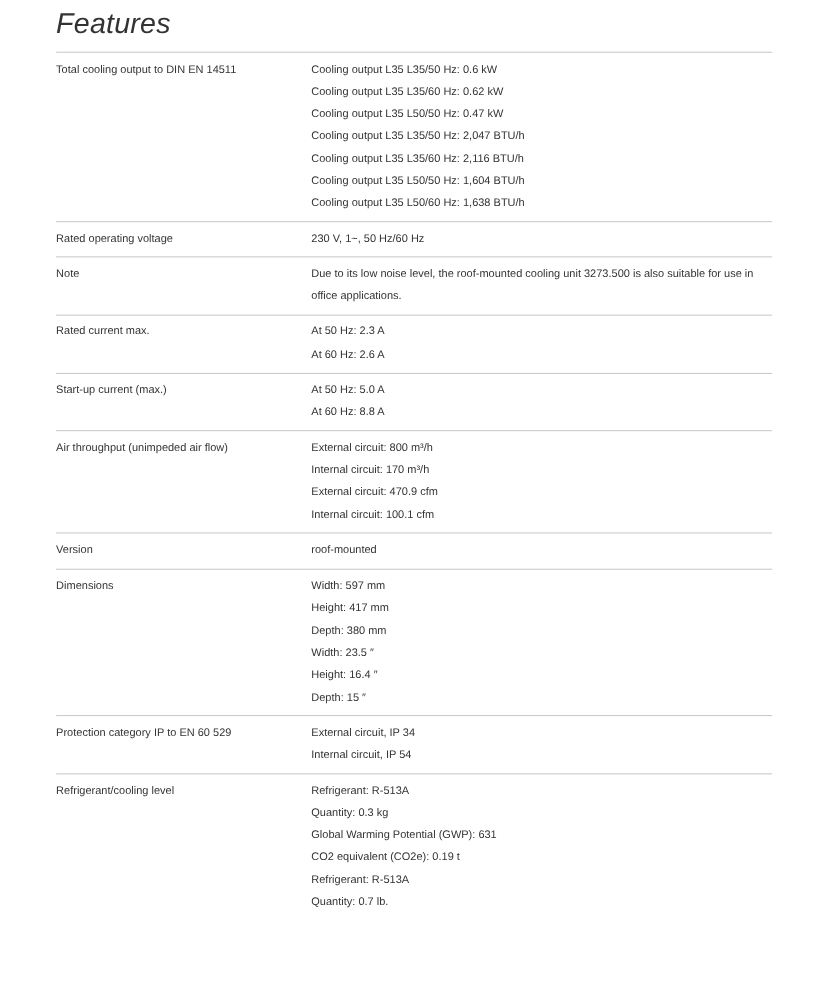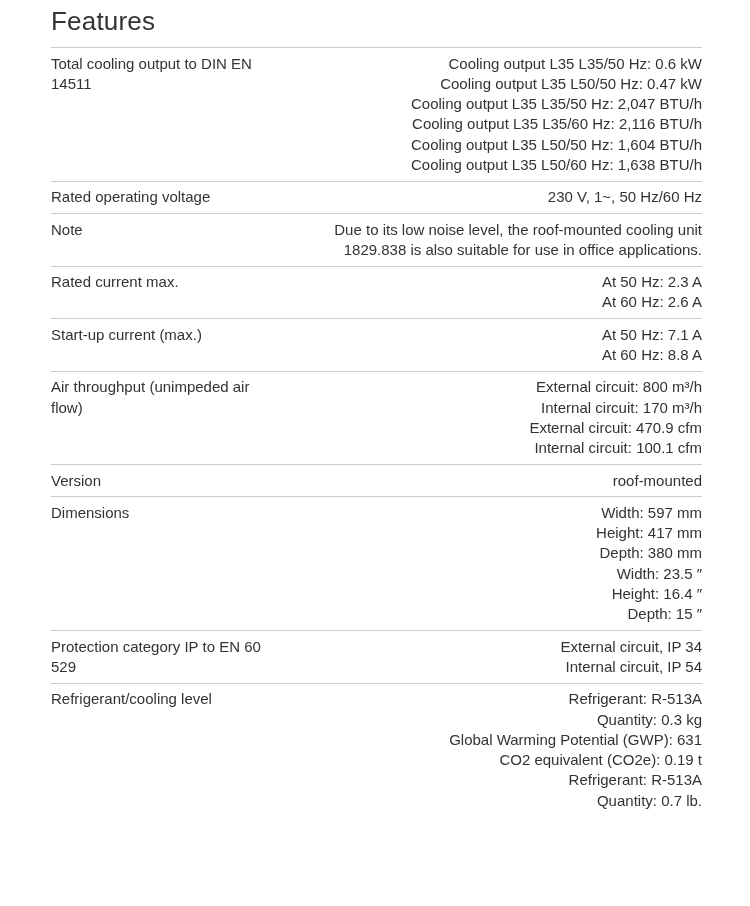--- a/index.html
+++ b/index.html
@@ -18,91 +18,92 @@
   .container {
     padding: 0 48px 0 51px;
   }
   .page-title {
     font-size: 26px;
     font-weight: 400;
     line-height: 31px;
     margin: 6px 0 10px 0;
     color: #333333;
     letter-spacing: 0.2px;
+    font-style: italic;
   }
   .spec-table {
     width: 100%;
   }
   .spec-row {
     display: flex;
     align-items: flex-start;
     border-top: 1px solid #cbcbcb;
     padding: 5.5px 0;
-    font-size: 15px;
+    font-size: 10px;
     line-height: 20.3px;
   }
   .spec-label {
     flex: 0 0 213.5px;
     min-width: 0;
   }
   .spec-values {
     flex: 1;
     min-width: 0;
     margin-left: 18.5px;
   }
   .spec-value-line {
     white-space: normal;
-    text-align: right;
   }
 </style>
 </head>
 <body>
 
 <div class="container">
   <h1 class="page-title">Features</h1>
 
   <div class="spec-table" id="spec-table">
   <div class="spec-row">
     <div class="spec-label">Total cooling output to DIN EN 14511</div>
     <div class="spec-values">
           <div class="spec-value-line">Cooling output L35 L35/50 Hz: 0.6 kW</div>
+          <div class="spec-value-line">Cooling output L35 L35/60 Hz: 0.62 kW</div>
           <div class="spec-value-line">Cooling output L35 L50/50 Hz: 0.47 kW</div>
           <div class="spec-value-line">Cooling output L35 L35/50 Hz: 2,047 BTU/h</div>
           <div class="spec-value-line">Cooling output L35 L35/60 Hz: 2,116 BTU/h</div>
           <div class="spec-value-line">Cooling output L35 L50/50 Hz: 1,604 BTU/h</div>
           <div class="spec-value-line">Cooling output L35 L50/60 Hz: 1,638 BTU/h</div>
         </div>
   </div>
 
   <div class="spec-row">
     <div class="spec-label">Rated operating voltage</div>
     <div class="spec-values">
           <div class="spec-value-line">230 V, 1~, 50 Hz/60 Hz</div>
         </div>
   </div>
 
   <div class="spec-row">
     <div class="spec-label">Note</div>
     <div class="spec-values">
-          <div class="spec-value-line">Due to its low noise level, the roof-mounted cooling unit 1829.838 is also suitable for use in office applications.</div>
+          <div class="spec-value-line">Due to its low noise level, the roof-mounted cooling unit 3273.500 is also suitable for use in office applications.</div>
         </div>
   </div>
 
   <div class="spec-row">
     <div class="spec-label">Rated current max.</div>
     <div class="spec-values">
           <div class="spec-value-line">At 50 Hz: 2.3 A</div>
           <div class="spec-value-line">At 60 Hz: 2.6 A</div>
         </div>
   </div>
 
   <div class="spec-row">
     <div class="spec-label">Start-up current (max.)</div>
     <div class="spec-values">
-          <div class="spec-value-line">At 50 Hz: 7.1 A</div>
+          <div class="spec-value-line">At 50 Hz: 5.0 A</div>
           <div class="spec-value-line">At 60 Hz: 8.8 A</div>
         </div>
   </div>
 
   <div class="spec-row">
     <div class="spec-label">Air throughput (unimpeded air flow)</div>
     <div class="spec-values">
           <div class="spec-value-line">External circuit: 800 m³/h</div>
           <div class="spec-value-line">Internal circuit: 170 m³/h</div>
           <div class="spec-value-line">External circuit: 470.9 cfm</div>

